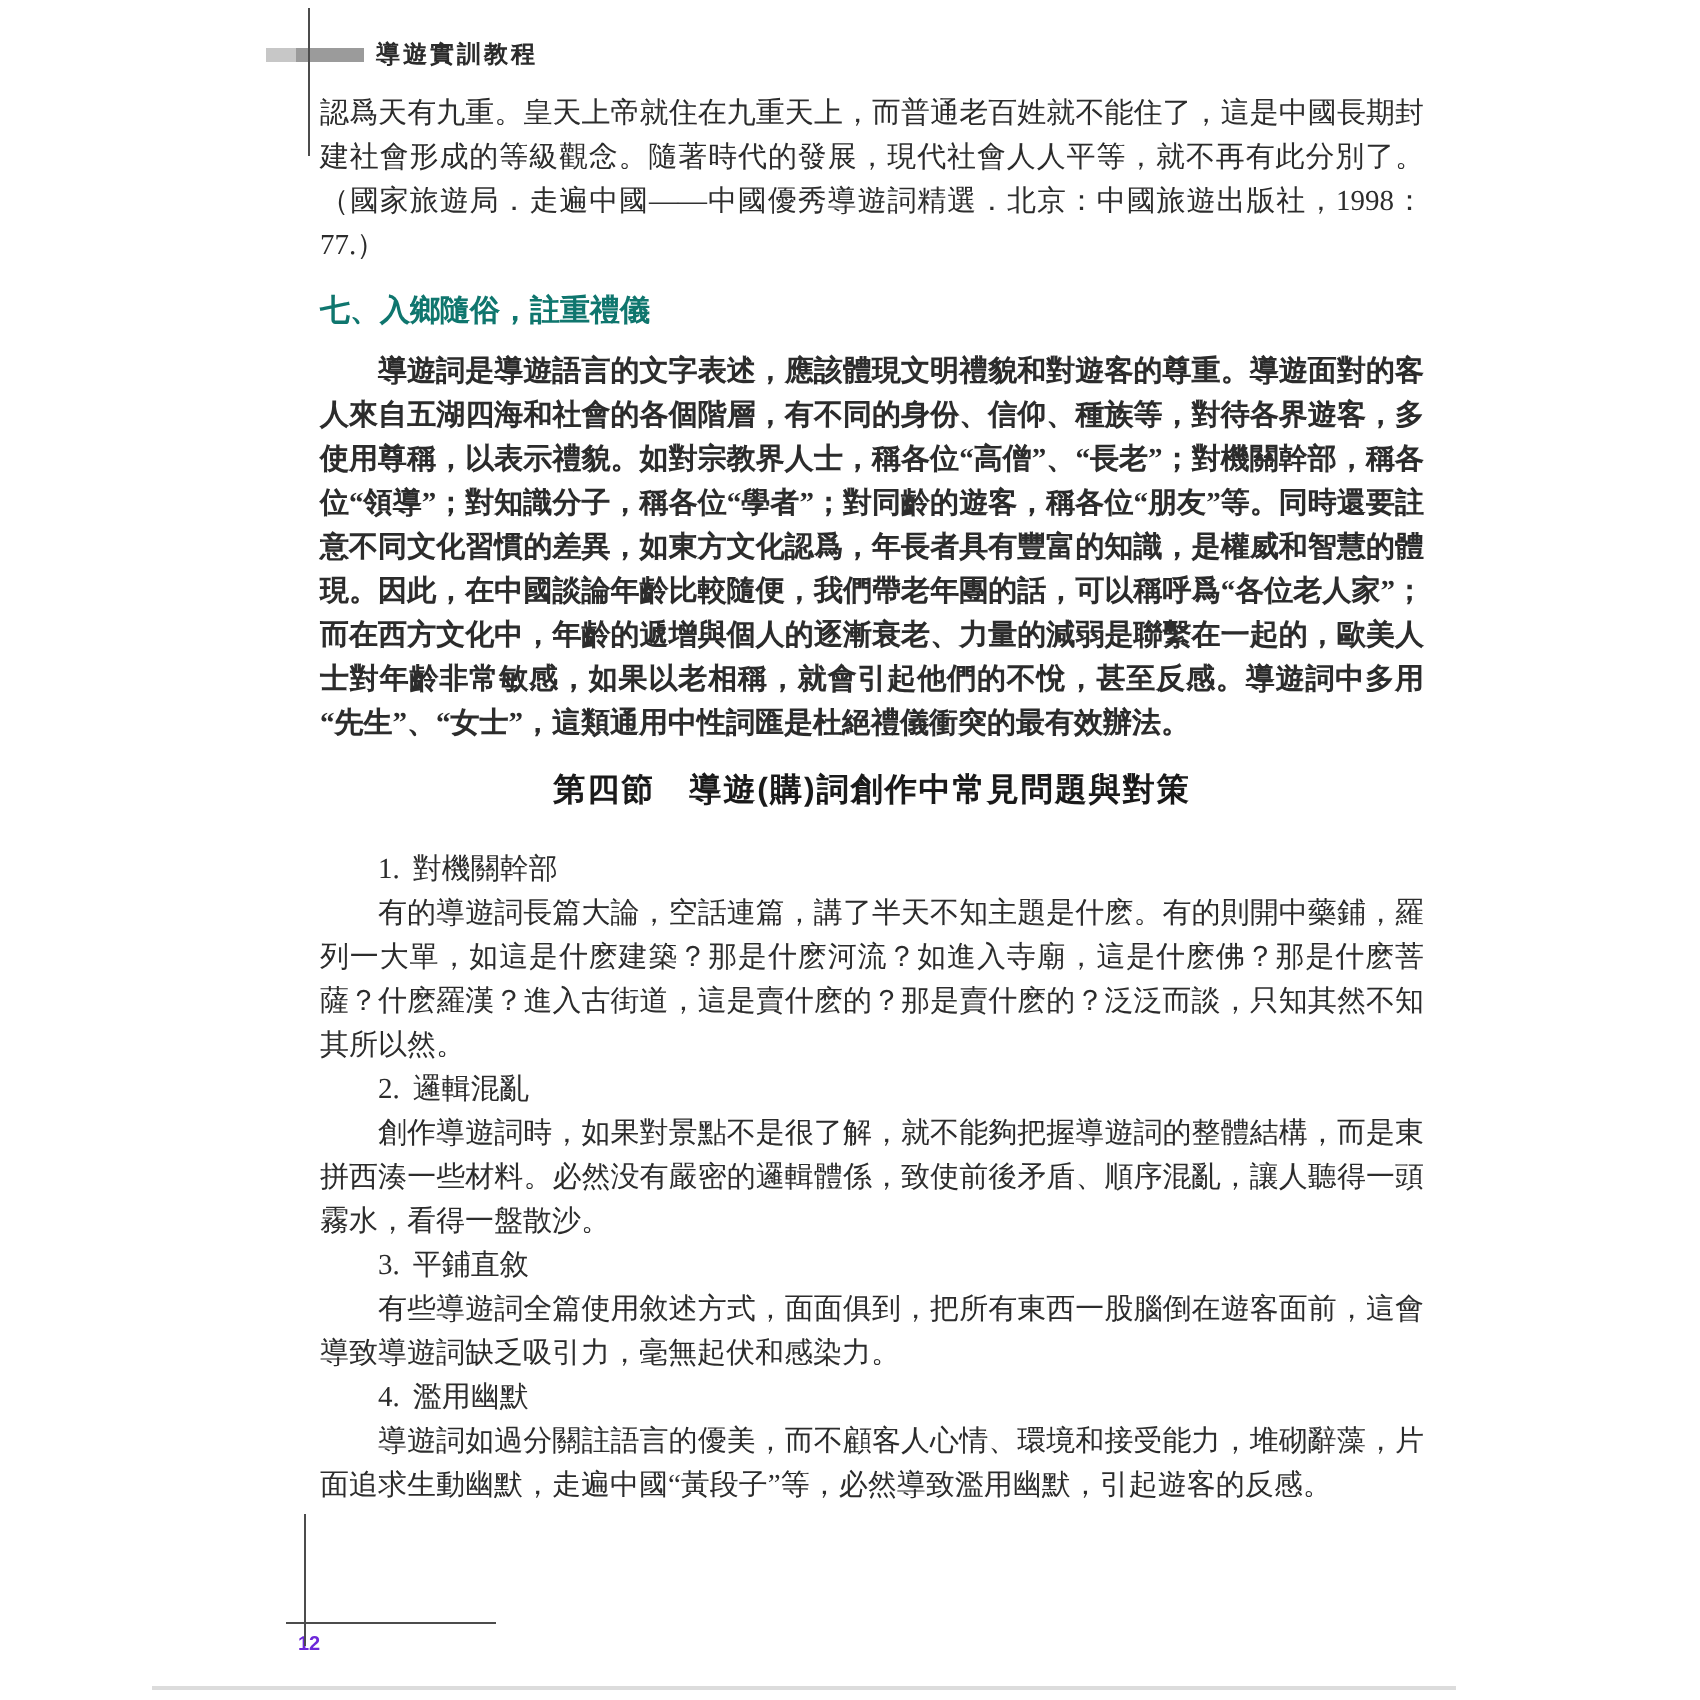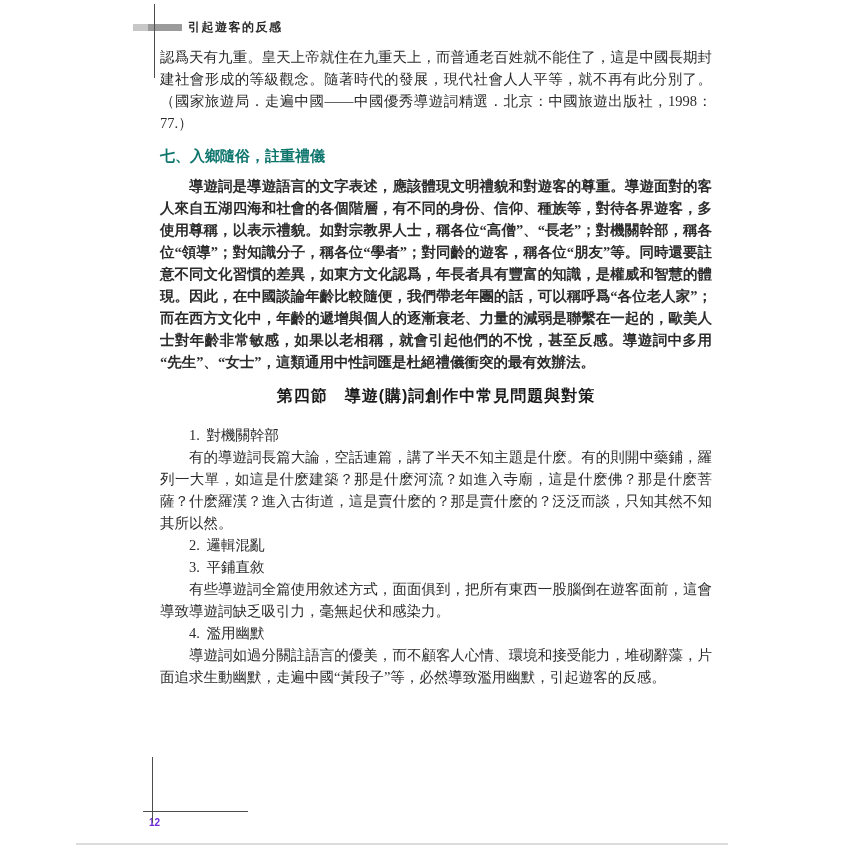--- a/index.html
+++ b/index.html
@@ -64,21 +64,21 @@
 </style>
 </head>
 <body>
 
 <div class="sheet">
 
   <div class="crop-v-top"></div>
 
   <div class="hdr-sq"></div>
   <div class="hdr-bar"></div>
-  <div class="hdr-title">引起遊客的反感</div>
+  <div class="hdr-title">導遊實訓教程</div>
 
   <div class="textcol">
 
     <p class="intro">認爲天有九重。皇天上帝就住在九重天上，而普通老百姓就不能住了，這是中國長期封建社會形成的等級觀念。隨著時代的發展，現代社會人人平等，就不再有此分別了。（國家旅遊局．走遍中國——中國優秀導遊詞精選．北京：中國旅遊出版社，1998：77.）</p>
 
     <h2 class="sec-head">七、入鄉隨俗，註重禮儀</h2>
 
     <p class="ind s7">導遊詞是導遊語言的文字表述，應該體現文明禮貌和對遊客的尊重。導遊面對的客人來自五湖四海和社會的各個階層，有不同的身份、信仰、種族等，對待各界遊客，多使用尊稱，以表示禮貌。如對宗教界人士，稱各位“高僧”、“長老”；對機關幹部，稱各位“領導”；對知識分子，稱各位“學者”；對同齡的遊客，稱各位“朋友”等。同時還要註意不同文化習慣的差異，如東方文化認爲，年長者具有豐富的知識，是權威和智慧的體現。因此，在中國談論年齡比較隨便，我們帶老年團的話，可以稱呼爲“各位老人家”；而在西方文化中，年齡的遞增與個人的逐漸衰老、力量的減弱是聯繫在一起的，歐美人士對年齡非常敏感，如果以老相稱，就會引起他們的不悅，甚至反感。導遊詞中多用“先生”、“女士”，這類通用中性詞匯是杜絕禮儀衝突的最有效辦法。</p>
 
     <h1 class="sec-title">第四節　導遊(購)詞創作中常見問題與對策</h1>
@@ -86,20 +86,21 @@
 
     <div class="items">
 
       <div class="item">
         <p class="item-title"><span class="num">1.</span><span>對機關幹部</span></p>
         <p class="ind">有的導遊詞長篇大論，空話連篇，講了半天不知主題是什麽。有的則開中藥鋪，羅列一大單，如這是什麽建築？那是什麽河流？如進入寺廟，這是什麽佛？那是什麽菩薩？什麽羅漢？進入古街道，這是賣什麽的？那是賣什麽的？泛泛而談，只知其然不知其所以然。</p>
       </div>
 
       <div class="item">
         <p class="item-title"><span class="num">2.</span><span>邏輯混亂</span></p>
+        <p class="ind">創作導遊詞時，如果對景點不是很了解，就不能夠把握導遊詞的整體結構，而是東拼西湊一些材料。必然没有嚴密的邏輯體係，致使前後矛盾、順序混亂，讓人聽得一頭霧水，看得一盤散沙。</p>
       </div>
 
       <div class="item">
         <p class="item-title"><span class="num">3.</span><span>平鋪直敘</span></p>
         <p class="ind">有些導遊詞全篇使用敘述方式，面面俱到，把所有東西一股腦倒在遊客面前，這會導致導遊詞缺乏吸引力，毫無起伏和感染力。</p>
       </div>
 
       <div class="item">
         <p class="item-title"><span class="num">4.</span><span>濫用幽默</span></p>
         <p class="ind">導遊詞如過分關註語言的優美，而不顧客人心情、環境和接受能力，堆砌辭藻，片面追求生動幽默，走遍中國“黃段子”等，必然導致濫用幽默，引起遊客的反感。</p>

